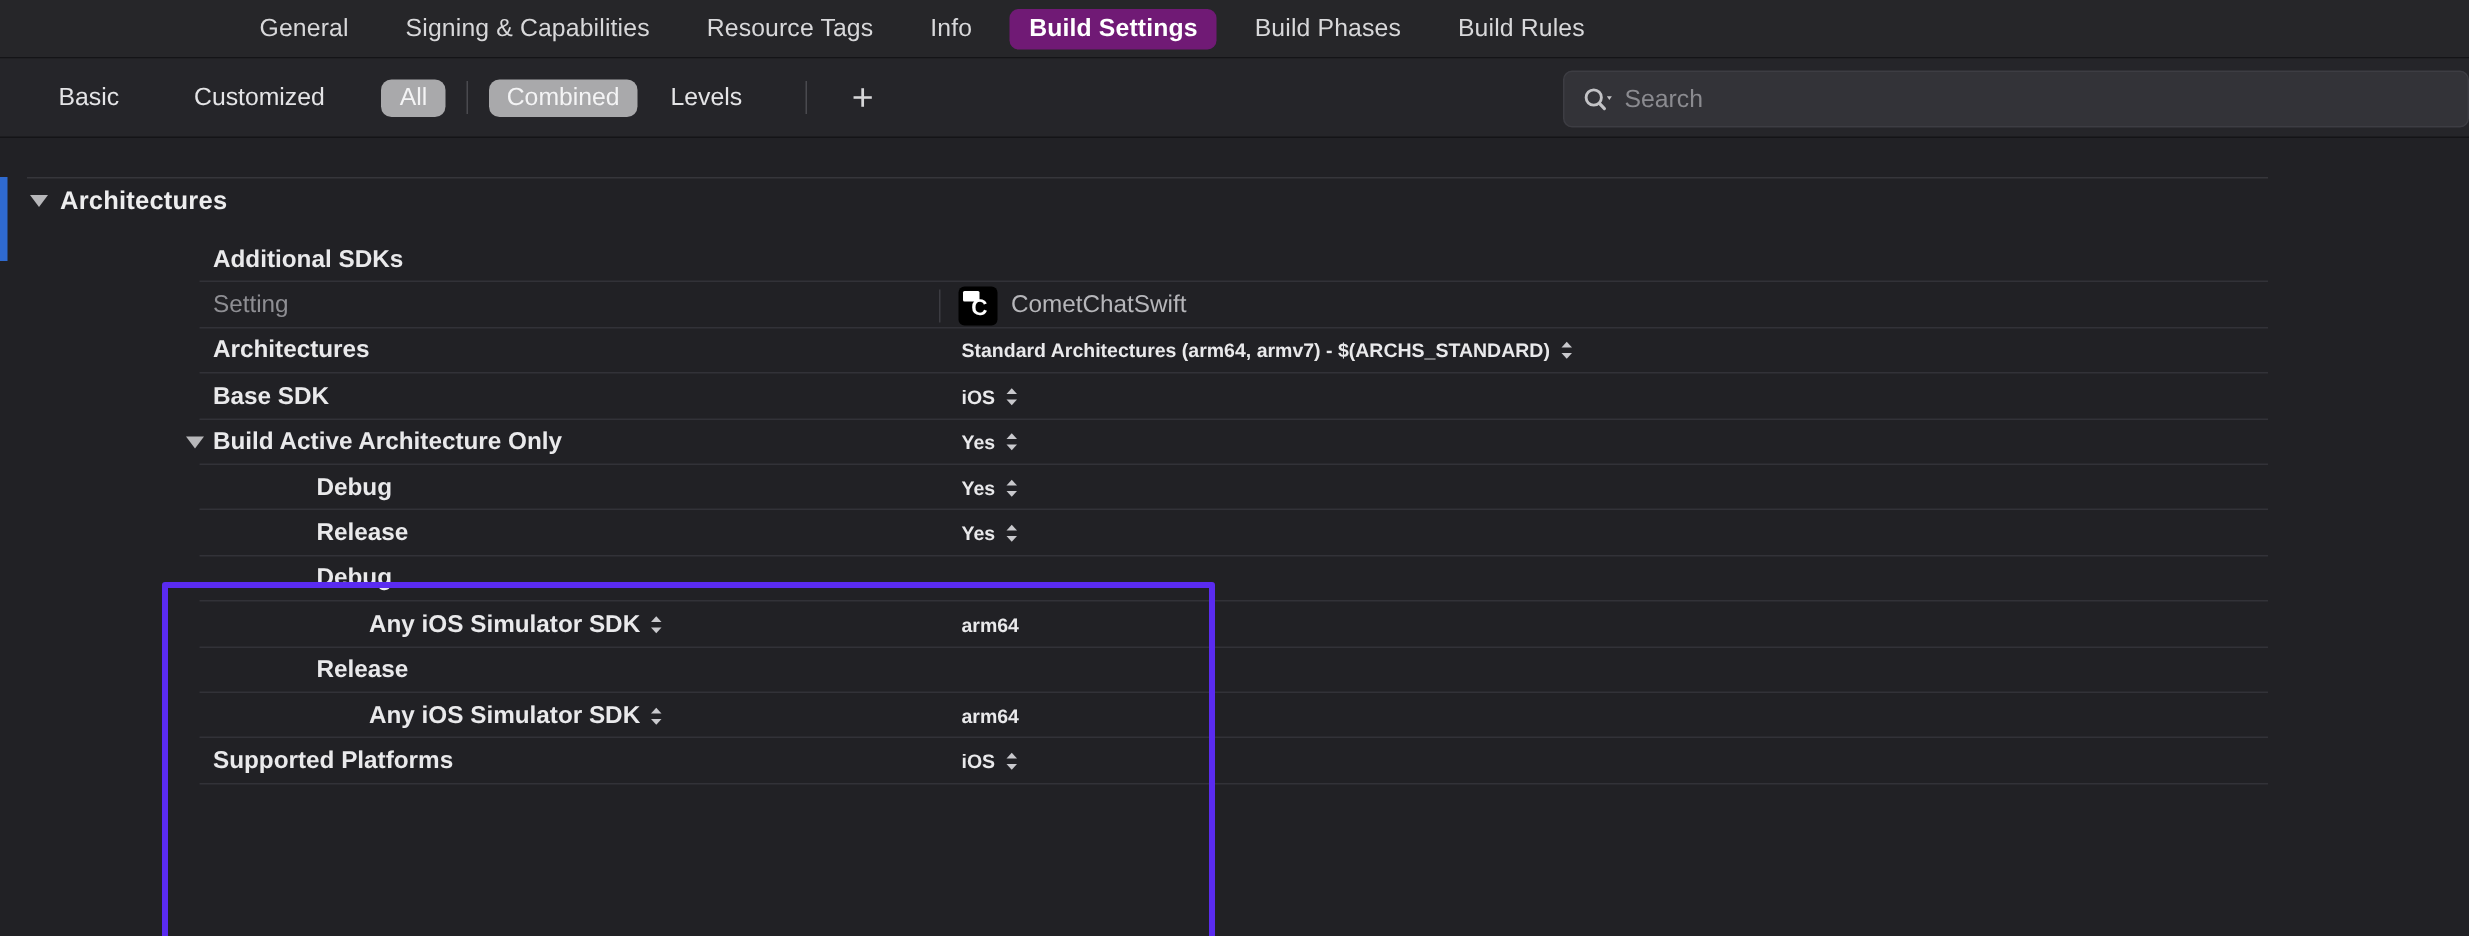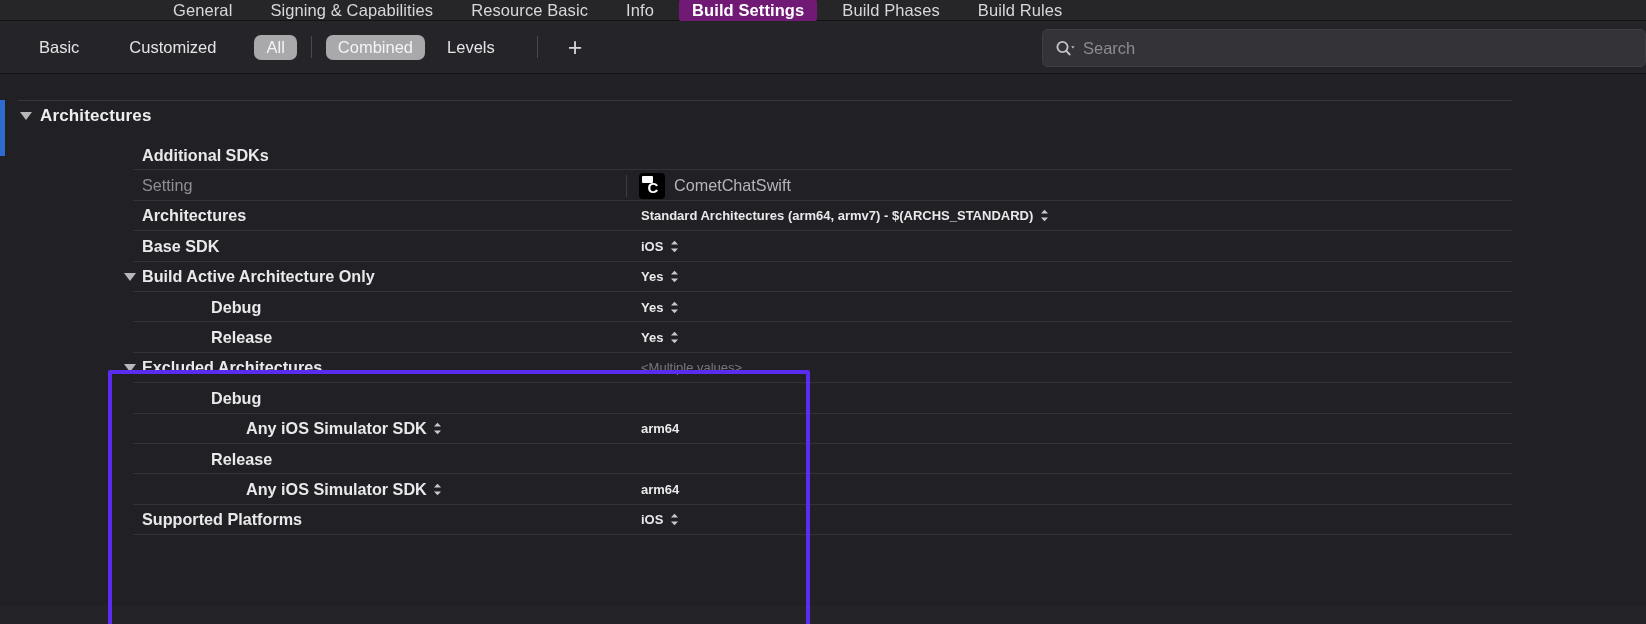--- a/index.html
+++ b/index.html
@@ -15,21 +15,21 @@
   .app {
     position: relative;
     width: 1646px;
     height: 624px;
     background: #232328;
   }
 
   
   .tabbar {
     position: relative;
-    height: 21px;
+    height: 39px;
     background: #262629;
     display: flex;
     align-items: center;
     padding-left: 160px;
     gap: 0;
     border-bottom: 1px solid #141417;
   }
   .tab {
     font-size: 16.5px;
     color: #d8d8da;
@@ -277,21 +277,21 @@
   }
 </style>
 </head>
 <body>
 
 <div class="app">
 
   <div class="tabbar">
     <div class="tab">General</div>
     <div class="tab">Signing &amp; Capabilities</div>
-    <div class="tab">Resource Basic</div>
+    <div class="tab">Resource Tags</div>
     <div class="tab">Info</div>
     <div class="tab selected">Build Settings</div>
     <div class="tab">Build Phases</div>
     <div class="tab">Build Rules</div>
   </div>
 
   <div class="filterbar">
     <div class="fitem">Basic</div>
     <div class="fitem">Customized</div>
     <div class="fitem pill">All</div>
@@ -409,30 +409,20 @@
           <span class="stepper">
             <svg width="9" height="13" viewBox="0 0 9 13">
               <path d="M4.5 0.8 L8 4.6 L1 4.6 Z" fill="#c9c9cd"></path>
               <path d="M4.5 12.2 L1 8.4 L8 8.4 Z" fill="#c9c9cd"></path>
             </svg>
           </span>
         </div>
         <div class="rule"></div>
       </div>
 
-      <div class="row">
-        <div class="label lv0t">
-          <span class="tri"></span>
-          <span>Excluded Architectures</span>
-        </div>
-        <div class="value dim">
-          <span>&lt;Multiple values&gt;</span>
-        </div>
-        <div class="rule"></div>
-      </div>
 
       <div class="row">
         <div class="label lv1">Debug</div>
         <div class="rule"></div>
       </div>
 
       <div class="row">
         <div class="label lv2">
           <span>Any iOS Simulator SDK</span>
           <span class="stepper">

